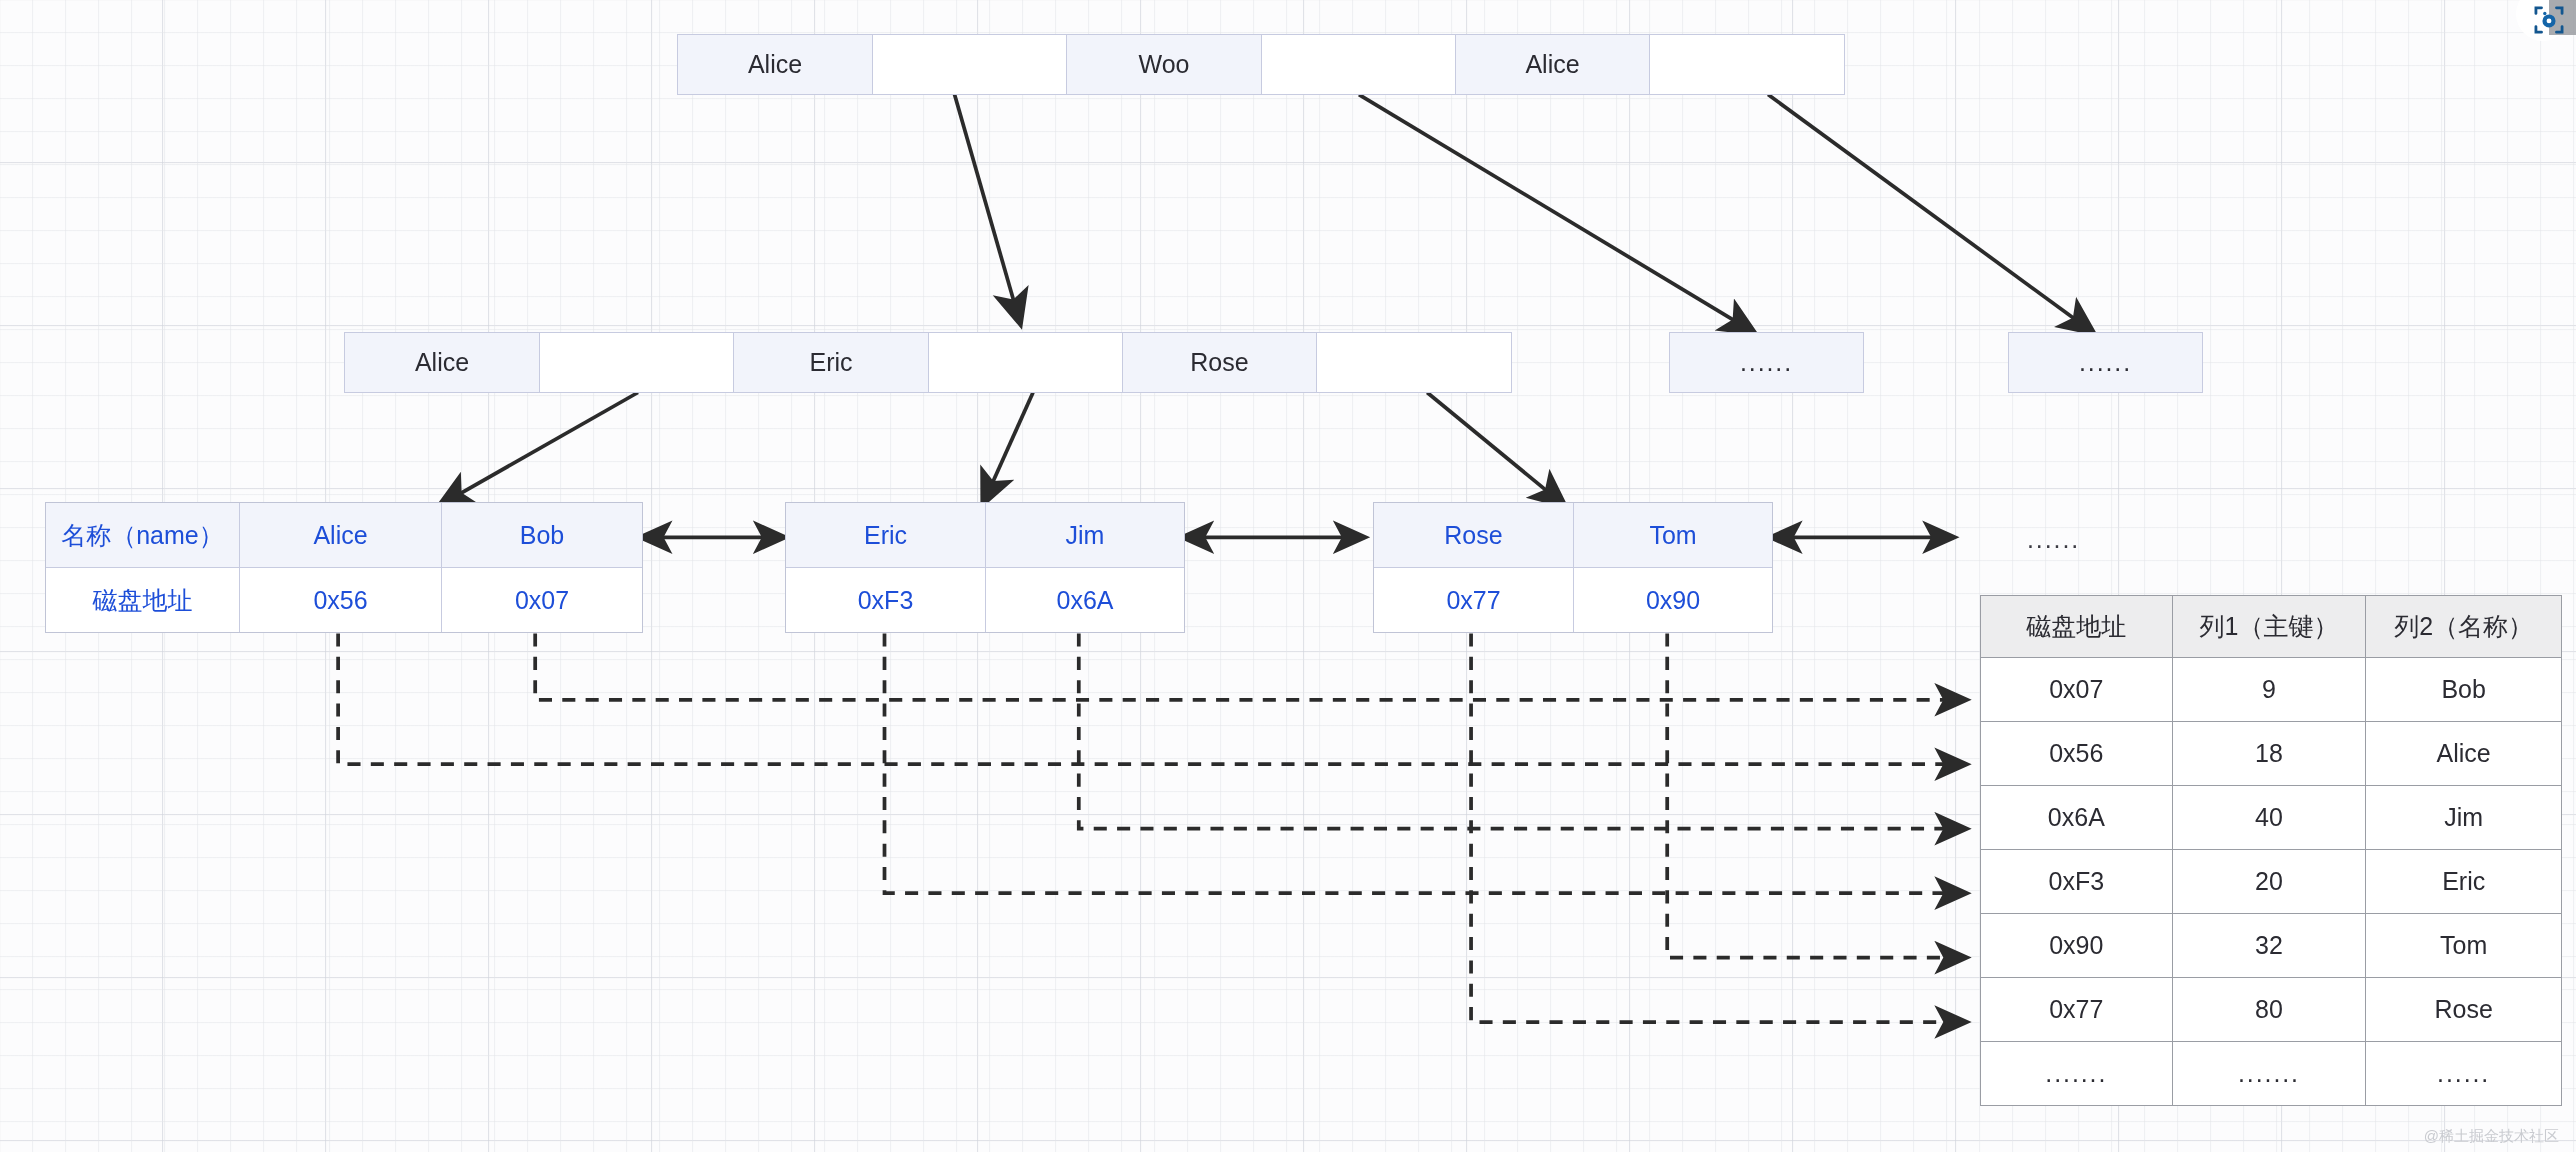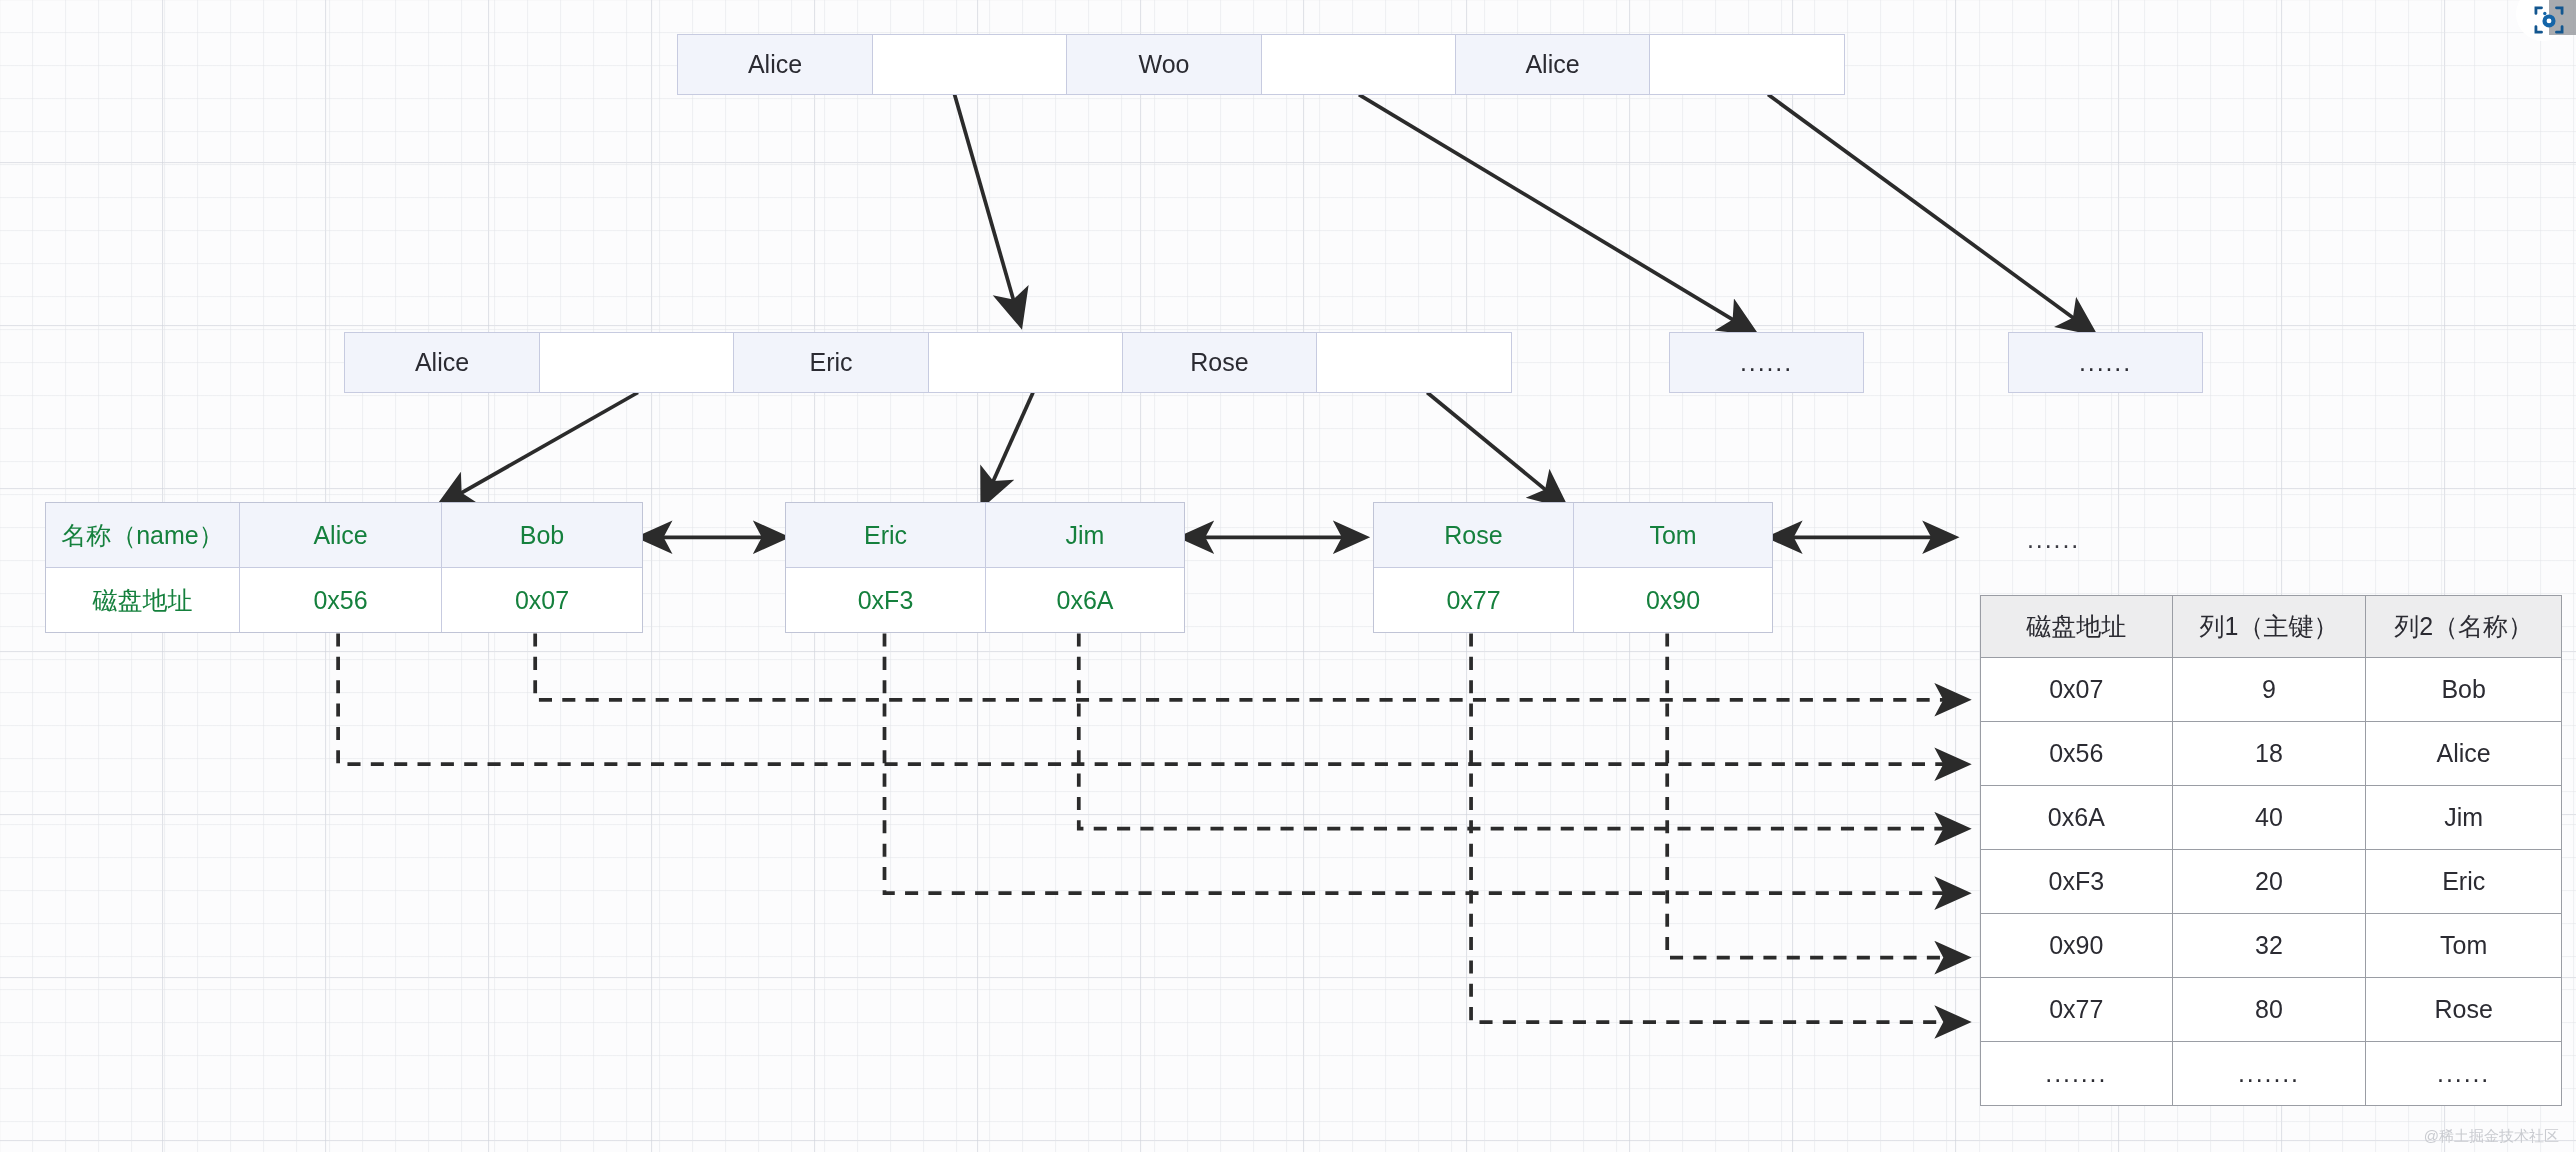--- a/index.html
+++ b/index.html
@@ -62,21 +62,21 @@
     border:0.9px solid #c0c4d6;
     box-sizing:border-box;
     display:flex;flex-direction:column;
     background:#fff;
   }
   .leaf-row{display:flex;flex:1;}
   .leaf-row.head{background:#f2f4fb;border-bottom:0.9px solid #c7cbe0;}
   .leaf-cell{
     display:flex;align-items:center;justify-content:center;
     box-sizing:border-box;
-    font-size:25px;color:#15803d;
+    font-size:25px;color:#1d4ed8;
     border-right:0.9px solid #c7cbe0;
     text-align:right;
   }
   .leaf-cell:last-child{border-right:none;}
 
   
   #data-table{
     position:absolute;
     left:1980px;top:595px;width:582px;
     border:0.9px solid #8a8d94;

